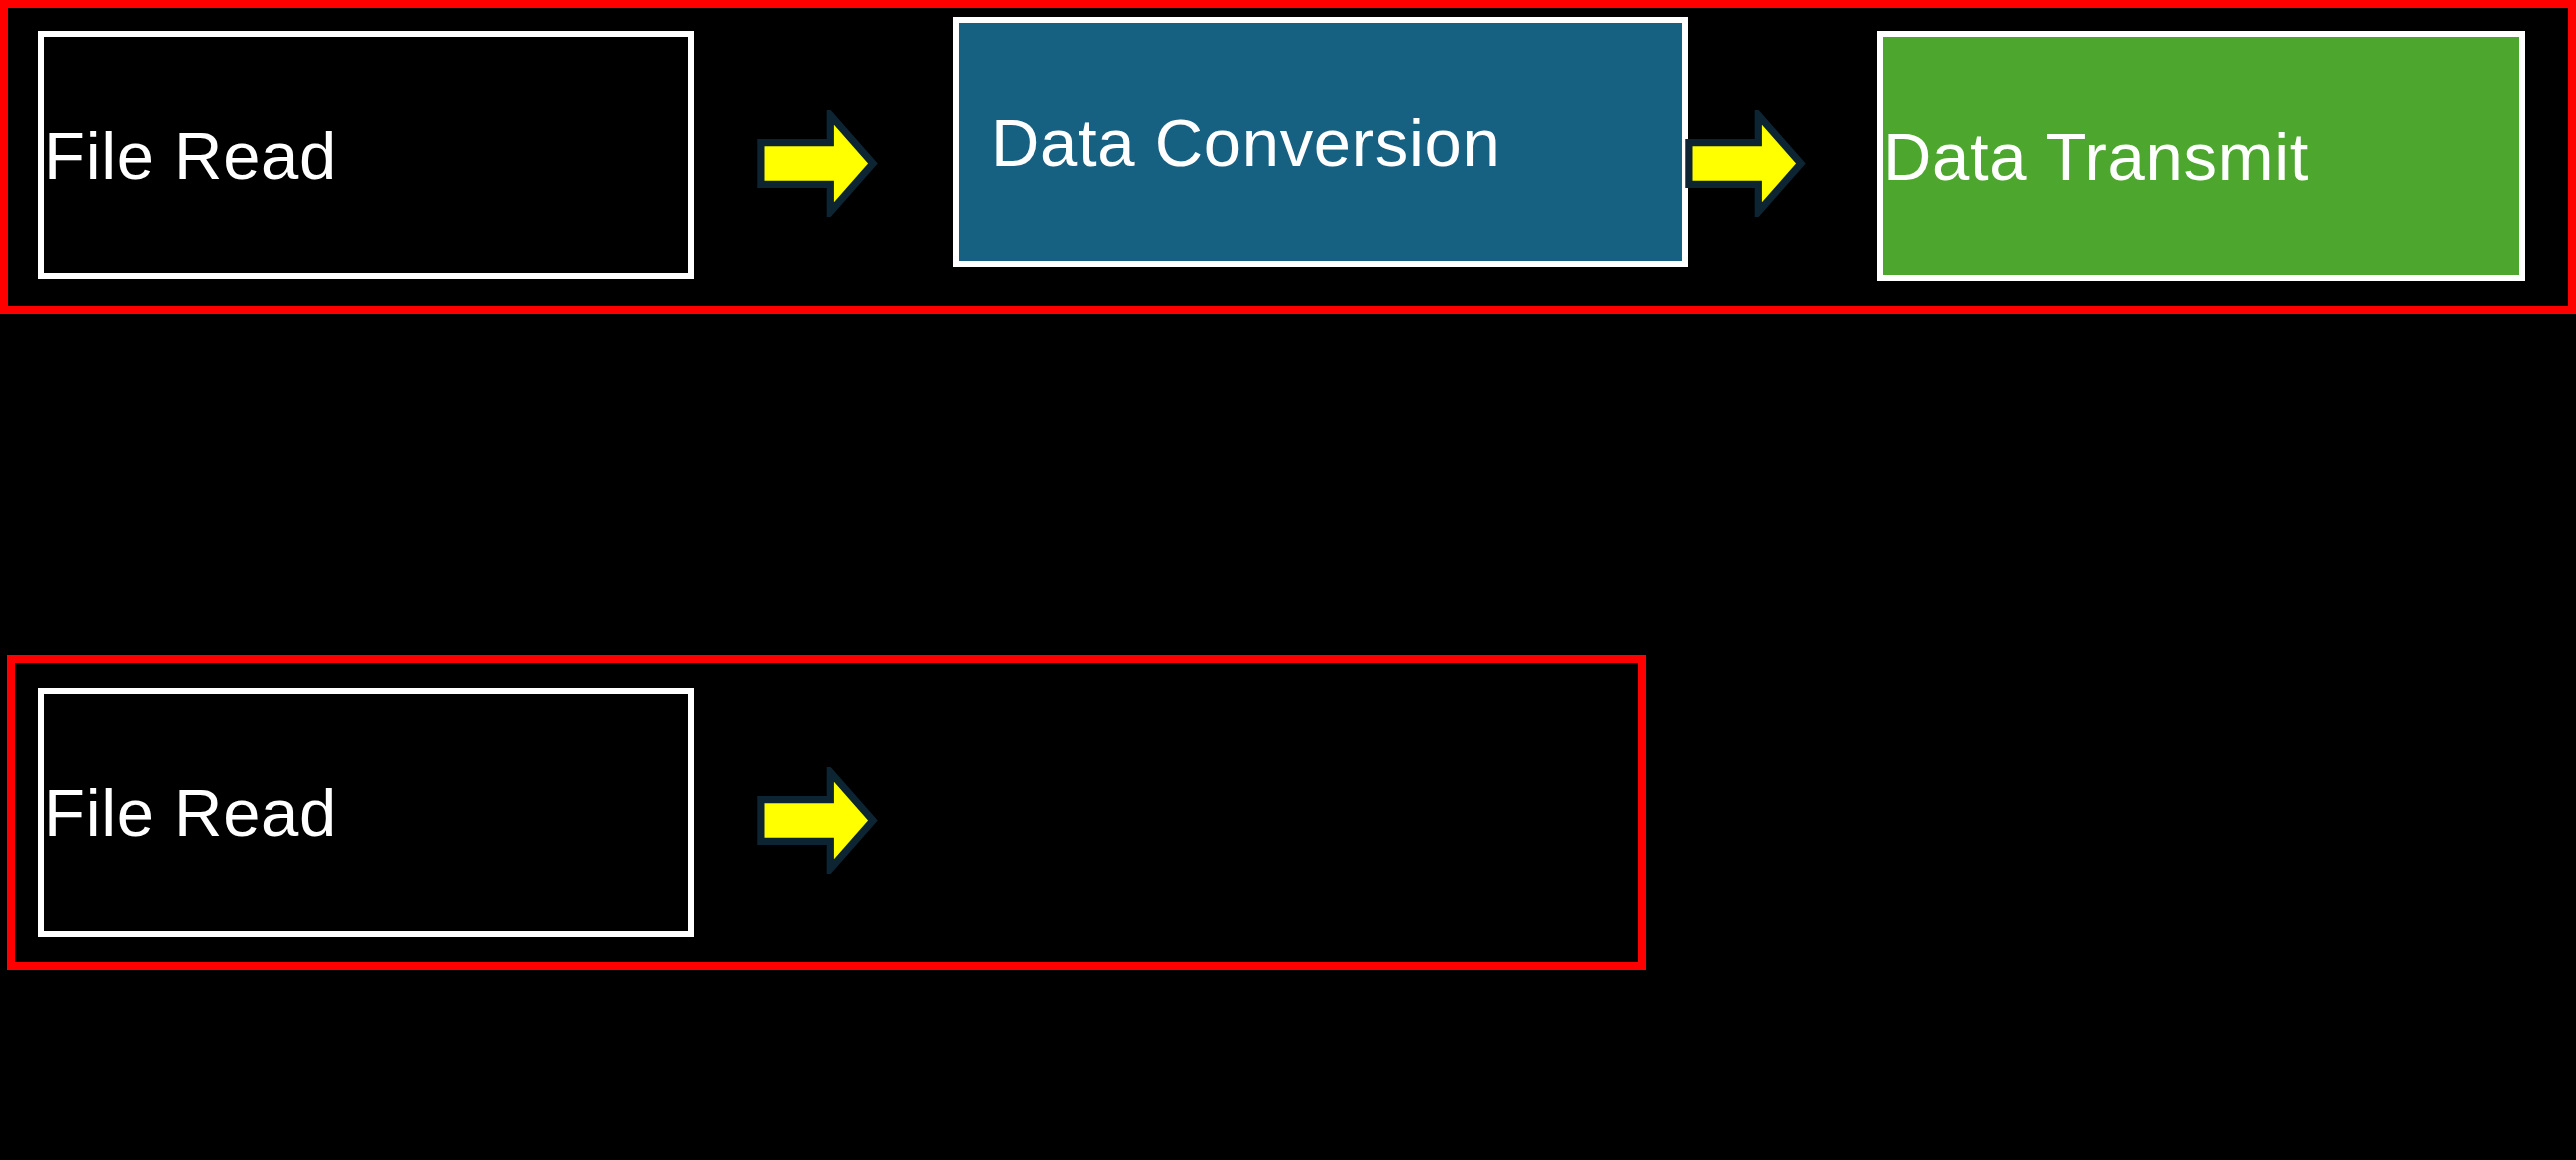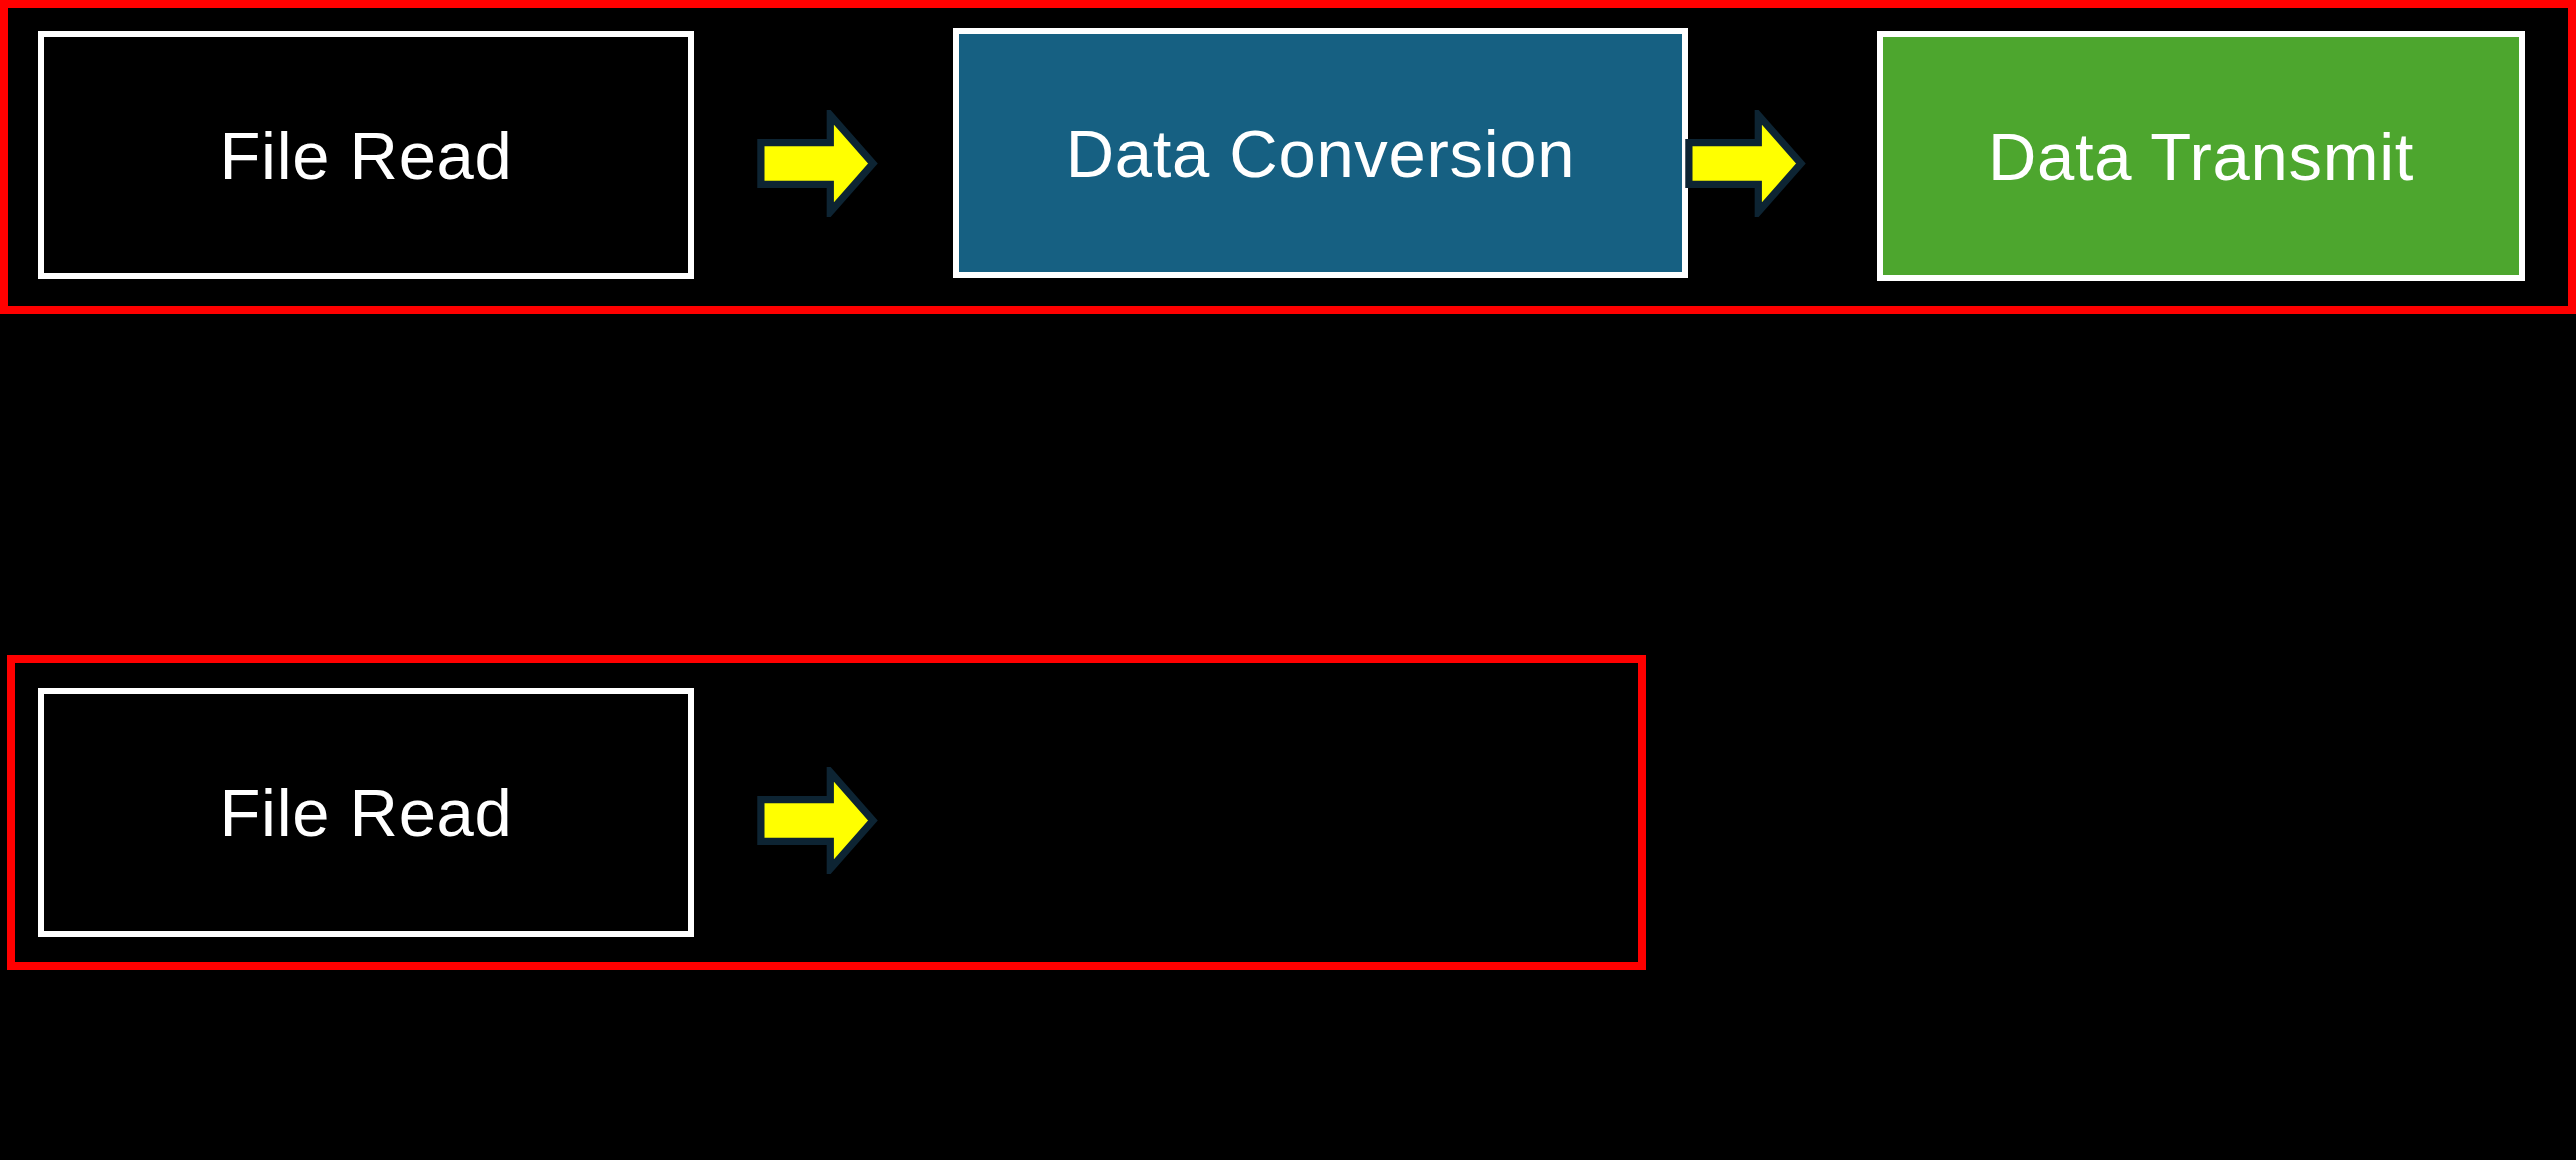--- a/index.html
+++ b/index.html
@@ -23,32 +23,32 @@
   }
   .frame-top    { left: 0px;  top: 0px;   width: 2576px; height: 314px; }
   .frame-bottom { left: 6.5px;  top: 655px; width: 1639px; height: 315px; }
 
   .node {
     position: absolute;
     box-sizing: border-box;
     border: 6.5px solid var(--node-border, #ffffff);
     display: flex;
     align-items: center;
-    justify-content: center;
+    justify-content: flex-start;
   }
   .node .label {
     color: var(--label-text, #ffffff);
     font-size: 67px;
     font-weight: 400;
     letter-spacing: 0.7px;
     white-space: nowrap;
     line-height: 1;
   }
   .node-fr1 { left: 38px;   top: 31px;  width: 656px; height: 248px; background: var(--node-black, #000); }
-  .node-dc  { left: 953px; top: 28px;  width: 735px; height: 250px; background: var(--node-teal, #166082); }
+  .node-dc  { left: 953px; top: 17px;  width: 735px; height: 250px; background: var(--node-teal, #166082); padding-left: 32px; }
   .node-dt  { left: 1877px; top: 31px;  width: 648px; height: 250px; background: var(--node-green, #4da62e); }
   .node-fr2 { left: 38px;   top: 688px; width: 656px; height: 249px; background: var(--node-black, #000); }
   .node-fv  { left: 954px; top: 688px; width: 655px; height: 249px; background: var(--node-magenta, #a12c96); }
 
   .arrow {
     position: absolute;
     width: 122px;
     height: 107px;
   }
   .arrow polygon {

